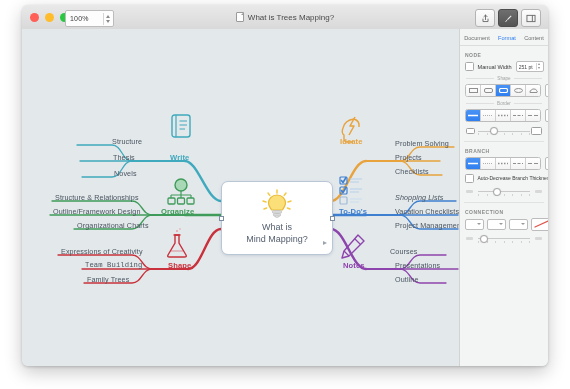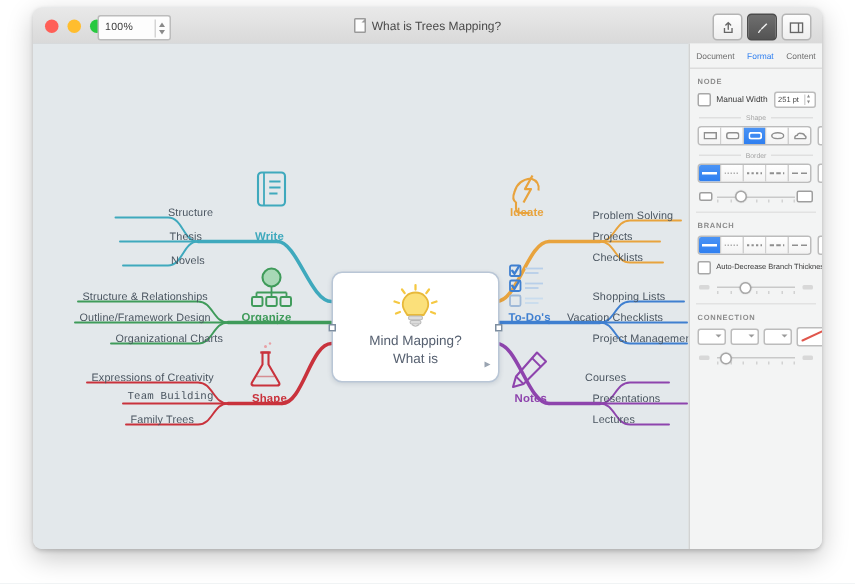--- a/index.html
+++ b/index.html
@@ -353,48 +353,48 @@
     <div class="lbl" style="left:39px;top:218px;color:#4a5560;">Expressions of Creativity</div>
     <div class="lbl" style="left:63px;top:232px;color:#4a5560;font-family:Liberation Mono, monospace;">Team Building</div>
     <div class="lbl" style="left:65px;top:246px;color:#4a5560;">Family Trees</div>
 
     <div class="lbl main" style="left:318px;top:108px;color:#e8a33d;">Ideate</div>
     <div class="lbl" style="left:373px;top:110px;color:#4a5560;">Problem Solving</div>
     <div class="lbl" style="left:373px;top:124px;color:#4a5560;">Projects</div>
     <div class="lbl" style="left:373px;top:138px;color:#4a5560;">Checklists</div>
 
     <div class="lbl main" style="left:317px;top:178px;color:#3f7fd0;">To-Do's</div>
-    <div class="lbl" style="left:373px;top:164px;color:#4a5560;">Shopping Lists</div>
-    <div class="lbl" style="left:356px;top:178px;color:#4a5560;">Vacation Checklists</div>
+    <div class="lbl" style="left:373px;top:164px;color:#4a5560;font-style:italic;">Shopping Lists</div>
+    <div class="lbl" style="left:373px;top:178px;color:#4a5560;">Vacation Checklists</div>
     <div class="lbl" style="left:373px;top:192px;color:#4a5560;">Project Management</div>
 
     <div class="lbl main" style="left:321px;top:232px;color:#8e44ad;">Notes</div>
     <div class="lbl" style="left:368px;top:218px;color:#4a5560;">Courses</div>
     <div class="lbl" style="left:373px;top:232px;color:#4a5560;">Presentations</div>
-    <div class="lbl" style="left:373px;top:246px;color:#4a5560;">Lectures</div>
+    <div class="lbl" style="left:373px;top:246px;color:#4a5560;">Outline</div>
 
     <div class="center-node">
       <svg width="34" height="34" viewBox="0 0 34 34" style="position:absolute;left:38px;top:7px;">
         <g stroke="#f5c842" stroke-width="1.5" stroke-linecap="round">
           <line x1="17" y1="1" x2="17" y2="4"></line>
           <line x1="8" y1="4" x2="9.8" y2="6.4"></line>
           <line x1="26" y1="4" x2="24.2" y2="6.4"></line>
           <line x1="3" y1="12" x2="6" y2="13"></line>
           <line x1="31" y1="12" x2="28" y2="13"></line>
           <line x1="4" y1="20" x2="6.6" y2="19"></line>
           <line x1="30" y1="20" x2="27.4" y2="19"></line>
         </g>
         <path d="M17,6 C12,6 8.5,9.6 8.5,14 C8.5,17.2 10.6,19.2 11.6,21 L22.4,21 C23.4,19.2 25.5,17.2 25.5,14 C25.5,9.6 22,6 17,6 Z" fill="#fbe07a" stroke="#e8b93a" stroke-width="1.2"></path>
         <rect x="12.4" y="21.6" width="9.2" height="2.6" rx="1" fill="#dcdcdc" stroke="#b9b9b9" stroke-width=".7"></rect>
         <rect x="13.4" y="24.6" width="7.2" height="2.4" rx="1" fill="#dcdcdc" stroke="#b9b9b9" stroke-width=".7"></rect>
         <path d="M14.6,27.4 Q17,29.4 19.4,27.4" fill="none" stroke="#b9b9b9" stroke-width=".9"></path>
       </svg>
       <div class="txt">
+        <div>What is</div>
         <div>Mind Mapping?</div>
-        <div>What is</div>
       </div>
       <span class="node-arrow"></span>
       <span class="handle h-l"></span>
       <span class="handle h-r"></span>
     </div>
   </div>
 
   <div class="inspector">
 
     <div class="insp-tabs">

